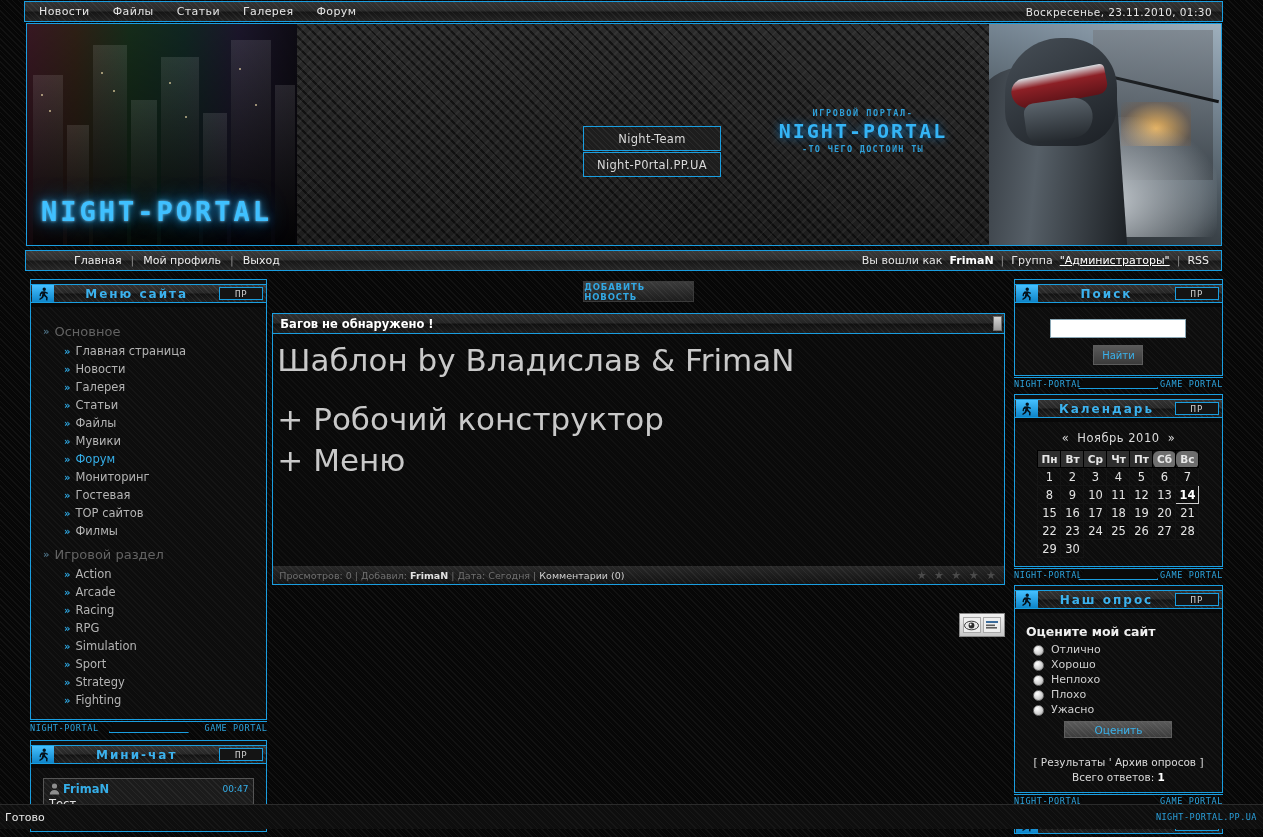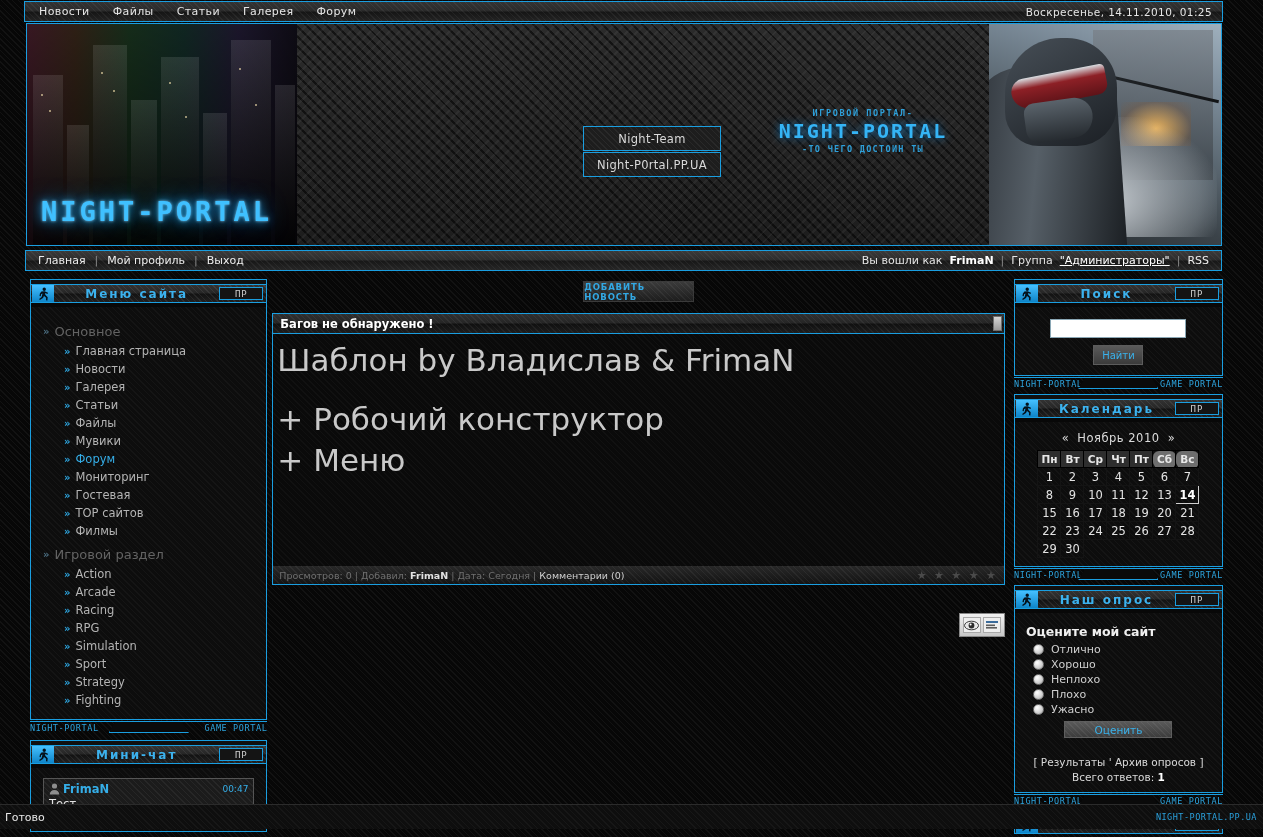--- a/index.html
+++ b/index.html
@@ -84,21 +84,21 @@
     background:linear-gradient(180deg,#5a636b,#262b30); border-radius:12px 22px 26px 16px; transform:rotate(-8deg); }
   .bn-soldier .wire{ position:absolute; right:0; top:56px; width:180px; height:3px;
     background:linear-gradient(90deg,#2a2f33,#121416); transform:rotate(13deg); }
 
   
   .unav{
     position:relative; height:21px; margin:4px 1px 0 1px; border:1px solid #1a9ee0;
     background-color:#2a2a2a;
     background-image:repeating-linear-gradient(45deg, rgba(255,255,255,.05) 0px, rgba(255,255,255,.05) 1px, rgba(0,0,0,0) 1px, rgba(0,0,0,0) 4px),
                      linear-gradient(180deg,#3a3a3a 0%,#2c2c2c 48%,#171717 52%,#262626 100%);
-    display:flex; align-items:center; font-size:11px;
+    display:flex; align-items:center; font-size:11px;padding-left:36px;
   }
   .unav .lft{ padding-left:12px; display:flex; align-items:center; gap:9px; }
   .unav .rgt{ margin-left:auto; padding-right:12px; display:flex; align-items:center; gap:7px; }
   .unav a{ color:#ededed; text-decoration:none; }
   .unav .sep{ color:#8b8b8b; }
   .unav .uname{ color:#ffffff; font-weight:bold; }
   .unav .grp{ color:#ffffff; text-decoration:underline; }
   .unav .plain{ color:#e4e4e4; }
 
   
@@ -211,21 +211,21 @@
                   background:#2e2e2e; border:1px solid #000; }
   table.cal-t th.we{ background:#6e6e6e;border-radius:6px; }
   table.cal-t td{ width:23px; height:18px; text-align:center; font-size:11.5px; color:#e3e3e3;
                   border:1px solid #141414; }
   table.cal-t td.today{ border:1px solid #cfcfcf; font-weight:bold; color:#fff; }
   table.cal-t td.empty{ border-color:transparent; }
 
   
   .poll{ padding:11px 11px 9px 11px; }
   .poll h4{ color:#f0f0f0; font-size:12.5px; font-weight:bold; margin-bottom:3px; }
-  .poll .opt{ display:flex; align-items:center; gap:7px; padding:1px 0 1px 7px; }
+  .poll .opt{ display:flex; align-items:flex-end; gap:7px; padding:1px 0 1px 7px; }
   .poll .radio{ width:11px; height:11px; border-radius:50%;
                 background:radial-gradient(circle at 35% 30%, #fff, #cfcfcf 60%, #9a9a9a); border:1px solid #777; }
   .poll .opt span{ color:#cfcfcf; font-size:11px; }
   .poll .vote{ margin:4px auto 0 auto; width:108px; height:17px;
     background-color:#4a4a4a;
     background-image:repeating-linear-gradient(45deg, rgba(255,255,255,.06) 0px, rgba(255,255,255,.06) 1px, rgba(0,0,0,0) 1px, rgba(0,0,0,0) 4px),
                      linear-gradient(180deg,#595959,#3c3c3c);
     border:1px solid #5e5e5e; color:#39b2ec; font-size:10.5px;
     display:flex; align-items:center; justify-content:center; }
   .poll .links{ text-align:center; color:#dadada; font-size:10.5px; margin-top:18px; }
@@ -249,21 +249,21 @@
 <div class="page">
 
   <div class="topbar">
     <div class="topnav">
       <a href="#">Новости</a>
       <a href="#">Файлы</a>
       <a href="#">Статьи</a>
       <a href="#">Галерея</a>
       <a href="#">Форум</a>
     </div>
-    <div class="topdate">Воскресенье, 14.11.2010, 01:25</div>
+    <div class="topdate">Воскресенье, 23.11.2010, 01:30</div>
   </div>
 
   <div class="banner">
     <div class="bn-city">
       <div class="b" style="left:6px;width:30px;height:170px;"></div>
       <div class="b" style="left:40px;width:22px;height:120px;"></div>
       <div class="b" style="left:66px;width:34px;height:200px;"></div>
       <div class="b" style="left:104px;width:26px;height:145px;"></div>
       <div class="b" style="left:134px;width:38px;height:188px;"></div>
       <div class="b" style="left:176px;width:24px;height:132px;"></div>

